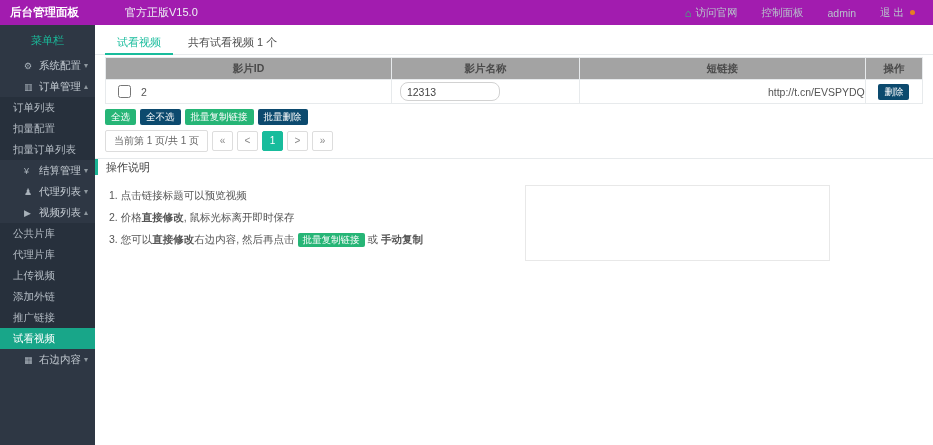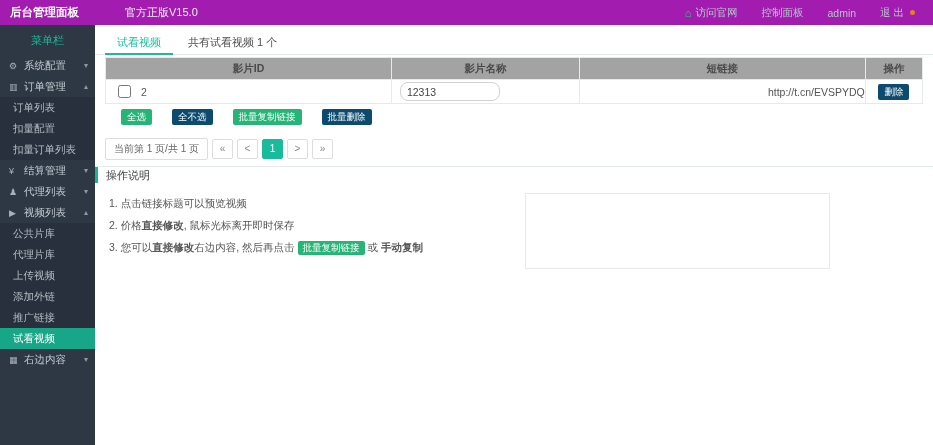--- a/index.html
+++ b/index.html
@@ -12,21 +12,21 @@
   .version{margin-left:30px;font-size:11px;color:#eef2f4}
   .topbar-right{margin-left:auto;display:flex;align-items:center;gap:24px;padding-right:18px;font-size:10.5px;color:#b8c2cc}
   .top-link{display:flex;align-items:center;gap:4px;cursor:pointer;white-space:nowrap}
   .home-glyph{color:#2ecc71;font-size:11px}
   .logout-dot{width:5px;height:5px;border-radius:50%;background:#e67e22;display:inline-block;margin-left:2px}
 
   
   .sidebar{position:absolute;top:25px;left:0;width:95px;height:420px;background:#2e3744}
   .menu-header{height:30px;line-height:30px;text-align:center;color:#1abc9c;font-size:11px}
   .side-item{height:21px;line-height:21px;font-size:10.5px;color:#c3cad1;position:relative;cursor:pointer;white-space:nowrap;overflow:hidden}
-  .side-item.parent{padding-left:9px}
+  .side-item.parent{padding-left:24px}
   .side-item.parent .si{display:inline-block;width:12px;font-size:9px;color:#a8b1ba}
   .side-item.parent .chev{position:absolute;right:7px;top:0;font-size:8px;color:#8e979f}
   .side-item.child{background:#27303c;padding-left:13px;color:#b4bcc4}
   .side-item.child.active{background:#18a689;color:#fff}
 
   
   .main{position:absolute;top:25px;left:95px;width:838px;height:420px;background:#fff}
   .tabbar{padding:8px 0 0 10px;border-bottom:1px solid #e7eaec;height:30px}
   .tab{display:inline-block;padding:0 12px;height:22px;line-height:18px;font-size:11px;cursor:pointer}
   .tab.active{color:#18bc9c;border-bottom:2px solid #18bc9c}
@@ -40,23 +40,23 @@
   .row-check{vertical-align:-2px;margin-right:7px}
   td.name-cell{padding:2px 8px}
   .name-input{width:100px;height:19px;border:1px solid #d2d2d2;border-radius:8px;padding:0 6px;font-size:10.5px;color:#444;font-family:inherit}
   td.link-cell{text-align:right}
   .short-link{color:#555;text-decoration:none;cursor:pointer}
   td.action-cell{text-align:center}
 
   .btn{display:inline-block;border:none;color:#fff;font-size:9.5px;padding:3px 6px;border-radius:2px;cursor:pointer;font-family:inherit;line-height:10px}
   .btn.green{background:#26b576}
   .btn.red{background:#0c4a6e}
-  .batch-row{margin:5px 26px 0;display:flex;gap:20px}
-
-  .pager-row{margin:13px 10px 0;display:flex;gap:4px;align-items:center;font-size:10px;color:#666}
+  .batch-row{margin:5px 10px 0;display:flex;gap:4px}
+
+  .pager-row{margin:5px 10px 0;display:flex;gap:4px;align-items:center;font-size:10px;color:#666}
   .pager-summary{border:1px solid #ddd;padding:3px 8px;border-radius:2px;white-space:nowrap}
   .pager-btn{border:1px solid #ddd;background:#fff;min-width:21px;height:20px;line-height:18px;text-align:center;border-radius:2px;color:#888;cursor:pointer;font-size:10px;padding:0 4px}
   .pager-btn.active{background:#18bc9c;border-color:#18bc9c;color:#fff}
 
   .instructions{margin-top:6px;border-top:1px solid #e7eaec;padding:0;position:relative;height:230px}
   .inst-title{border-left:3px solid #1ab394;padding-left:8px;font-size:11px;color:#3c3c3c;height:16px;line-height:16px}
   .inst-steps{margin:14px 0 0 14px;color:#555;font-size:10.5px}
   .inst-step{margin-bottom:9px;line-height:13px}
   .inline-btn{display:inline-block;background:#26b576;color:#fff;padding:2px 5px;border-radius:2px;font-size:9.5px;margin:0 3px;line-height:10px}
   .bold{font-weight:bold}

